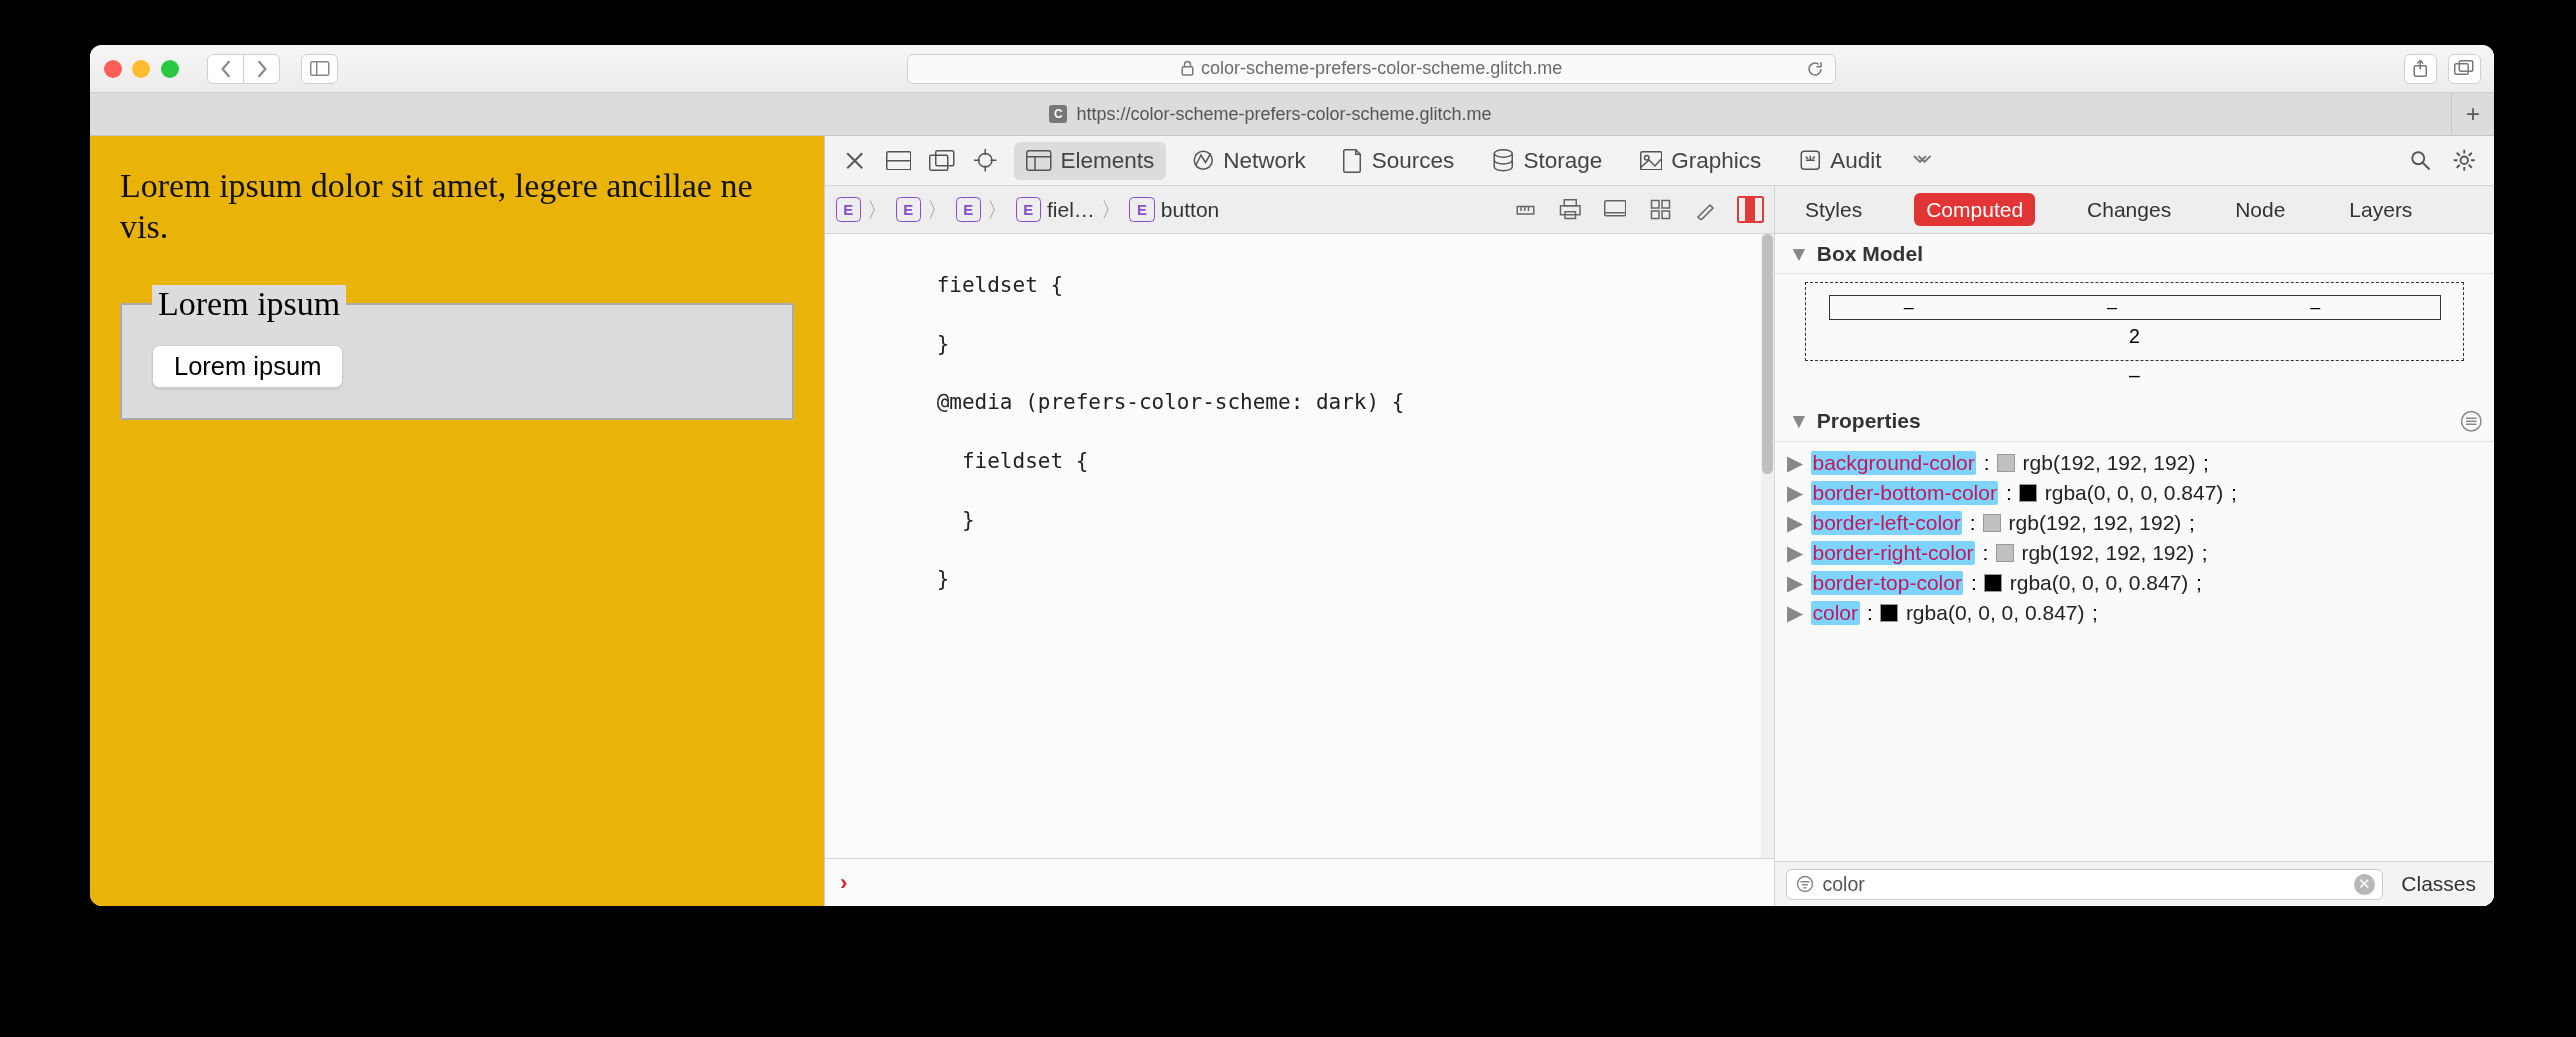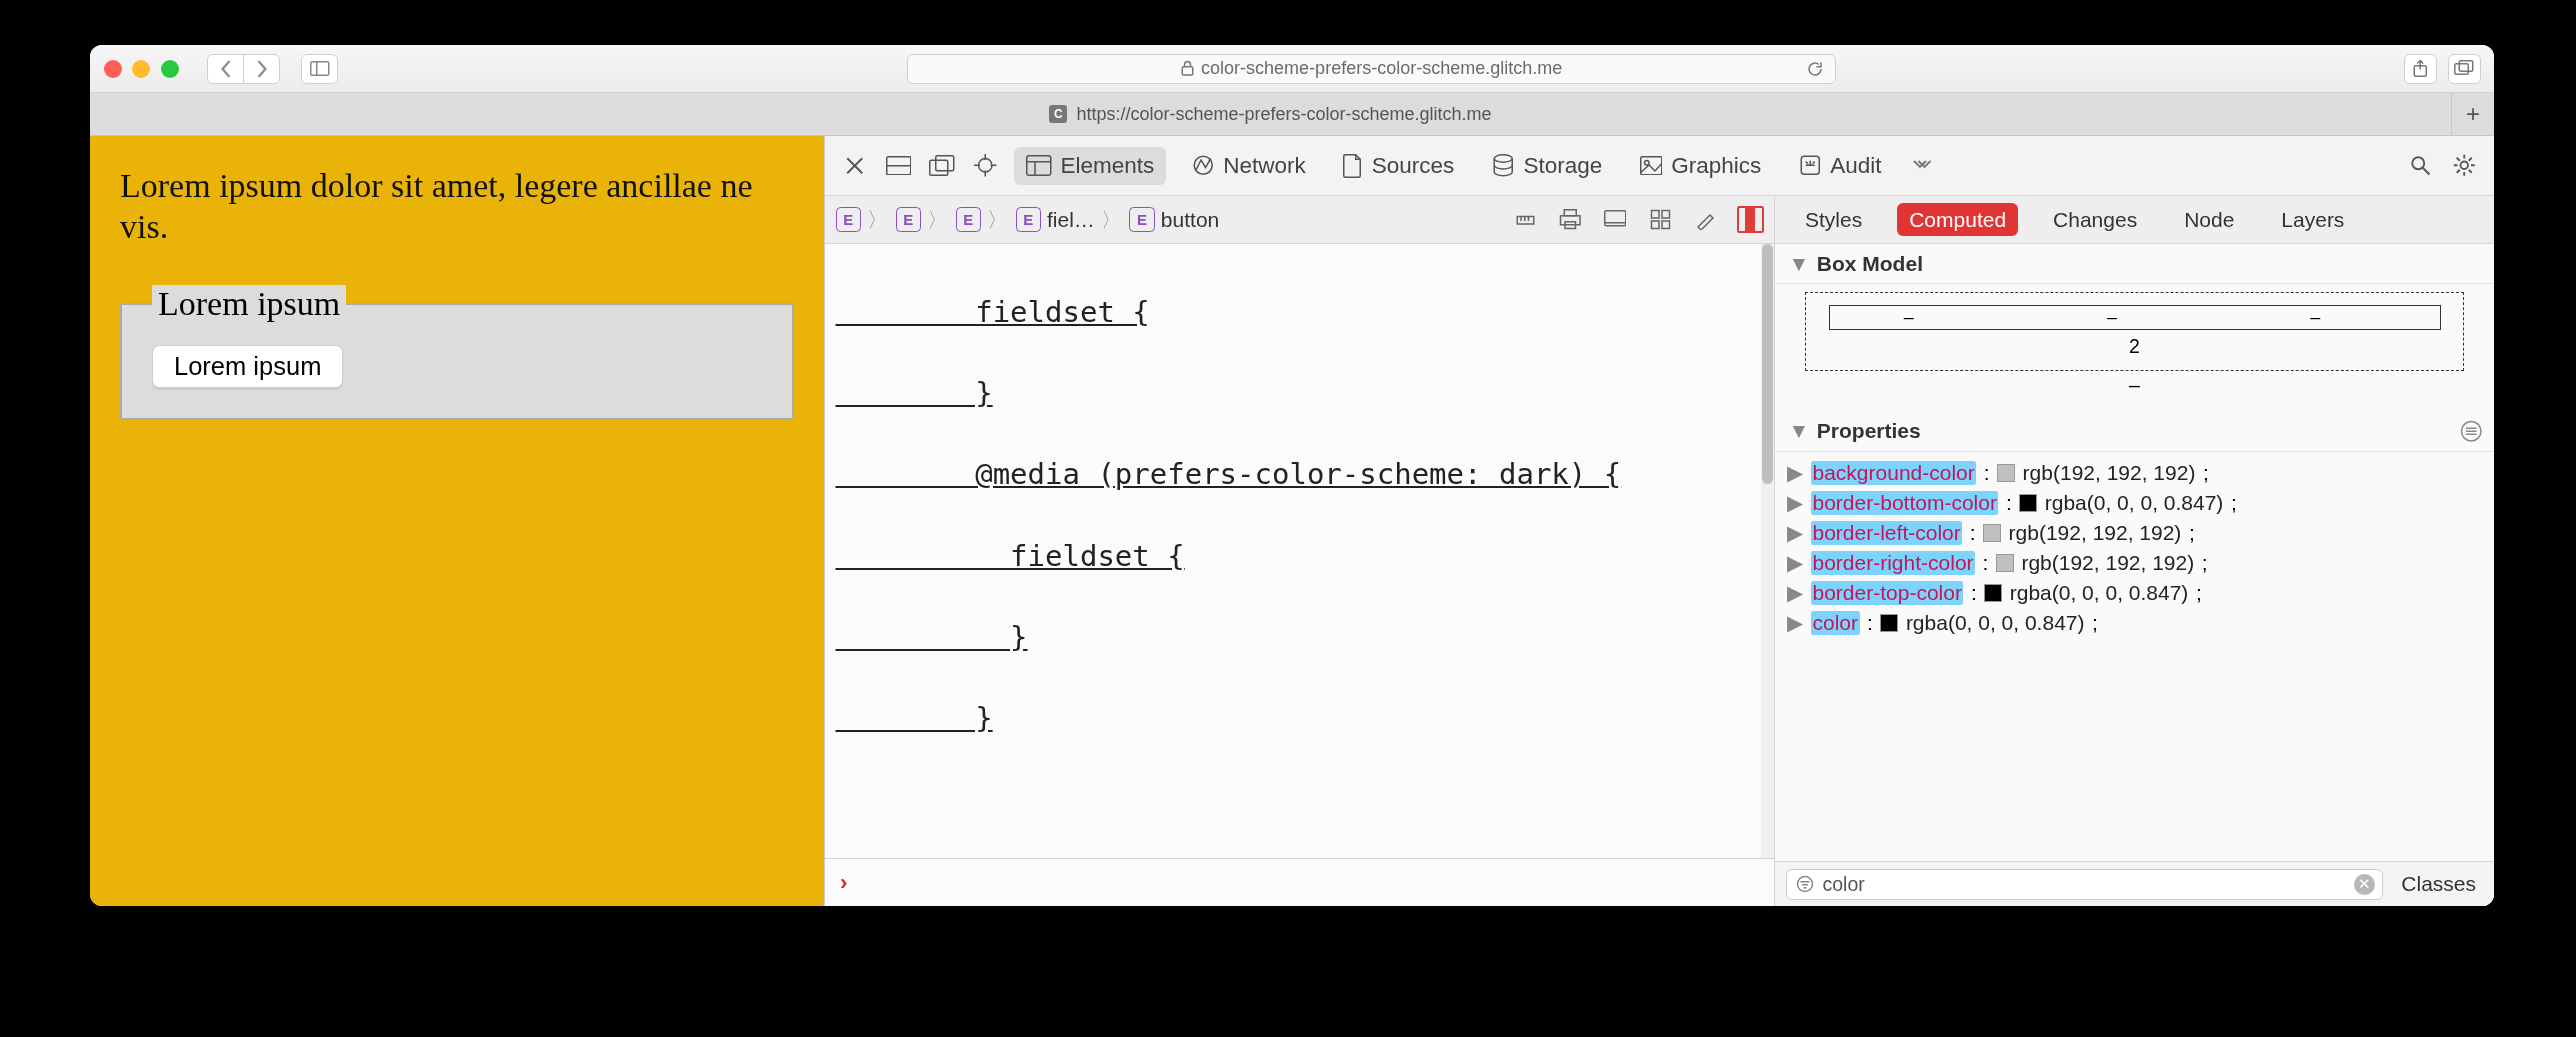--- a/index.html
+++ b/index.html
@@ -85,21 +85,21 @@
   }
   .page legend{font-size:34px;padding:0 6px;background:gainsboro;}
   .page button{
     font-size:25.5px;padding:6px 21px;border-radius:7.5px;border:1.5px solid #ccc;background:#fff;
     box-shadow:0 1.5px 1.5px rgba(0,0,0,.08);
   }
 
   
   .devtools{flex:1;display:flex;flex-direction:column;border-left:0.7px solid #ccc;background:#fbfbfb;min-width:0;}
   .dt-toolbar{
-    height:60px;display:flex;align-items:center;gap:13.5px;padding:12px 15px;border-bottom:0.7px solid #d5d5d5;background:#f3f3f3;
+    height:50px;display:flex;align-items:center;gap:13.5px;padding:12px 15px;border-bottom:0.7px solid #d5d5d5;background:#f3f3f3;
   }
   .dt-icon{width:30px;height:30px;display:flex;align-items:center;justify-content:center;color:#555;}
   .dt-tab{display:flex;align-items:center;gap:9px;color:#444;font-size:22.5px;padding:6px 12px;border-radius:6px;}
   .dt-tab.active{background:#dcdcdc;}
   .dt-toolbar .grow{flex:1;}
   .dt-toolbar .chev{color:#777;}
 
   .dt-body{flex:1;display:flex;min-height:0;}
   .dt-left{flex:1;display:flex;flex-direction:column;min-width:0;border-right:0.7px solid #d5d5d5;}
   .crumbbar{
@@ -108,34 +108,34 @@
   .crumb{display:flex;align-items:center;gap:6px;font-size:21px;color:#333;}
   .crumb .badge{width:25.5px;height:25.5px;border:1.5px solid #8a4fc7;color:#8a4fc7;border-radius:4.5px;display:flex;align-items:center;justify-content:center;font-weight:700;font-size:15px;}
   .crumb .caret{color:#999;}
   .crumbbar .grow{flex:1;}
   .crumb-tools{display:flex;gap:18px;align-items:center;color:#666;font-size:19.5px;}
   .crumb-tools .sq{width:27px;height:27px;display:flex;align-items:center;justify-content:center;}
   .crumb-tools .sq.red{border:2.2px solid #e03b3b;color:#e03b3b;border-radius:2.2px;background:transparent;}
   .crumb-tools .sq.red::after{content:"";width:10.5px;height:22.5px;background:#e03b3b;}
 
   .dom-tree{
-    flex:1;overflow:auto;font-family:Menlo,Consolas,monospace;font-size:29px;line-height:1.4;
-    padding:7.5px 0 0 0;white-space:pre;color:#222;position:relative;text-decoration:underline;
+    flex:1;overflow:auto;font-family:Menlo,Consolas,monospace;font-size:21px;line-height:1.4;
+    padding:7.5px 0 0 0;white-space:pre;color:#222;position:relative;
   }
   .dom-tree .line{padding:0 10.5px;}
   .dom-tree .tag{color:#c2185b;}
   .dom-scroll{position:absolute;right:0;top:0;width:13.5px;height:100%;background:#f0f0f0;}
   .dom-scroll .thumb{position:absolute;right:1.5px;top:0;width:10.5px;height:240px;background:#bfbfbf;border-radius:5.2px;}
 
   .console{height:48px;border-top:0.7px solid #d5d5d5;display:flex;align-items:center;padding:0 15px;}
   .console .prompt{color:#d23; font-size:22.5px;font-weight:700;}
 
   
   .dt-right{width:719px;display:flex;flex-direction:column;background:#fafafa;}
-  .side-tabs{height:48px;display:flex;align-items:center;gap:23px;padding:0 18px;border-bottom:0.7px solid #d5d5d5;background:#eee;font-size:21px;color:#333;}
+  .side-tabs{height:48px;display:flex;align-items:center;gap:40px;padding:0 18px;border-bottom:0.7px solid #d5d5d5;background:#eee;font-size:21px;color:#333;}
   .side-tab{padding:4.5px 12px;border-radius:6px;}
   .side-tab.active{background:#e13535;color:#ffffff;}
   .section-hdr{display:flex;align-items:center;gap:7.5px;padding:7.5px 13.5px;font-size:21px;font-weight:600;color:#333;border-bottom:0.7px solid #e3e3e3;}
   .section-hdr .tw{color:#888;}
   .box-model{padding:7.5px 30px 15px;}
   .bm{border:1.5px dashed #333;padding:12px 22.5px;position:relative;}
   .bm-inner{border:1.5px solid #333;height:25.5px;display:flex;align-items:center;justify-content:space-around;font-size:18px;letter-spacing:45px;}
   .bm-row{display:flex;justify-content:center;font-size:19.5px;margin-top:4.5px;}
   .props{flex:1;overflow:auto;padding:6px 7.5px;font-size:21px;position:relative;}
   .prop{display:flex;align-items:center;gap:7.5px;padding:3px 4.5px;}

